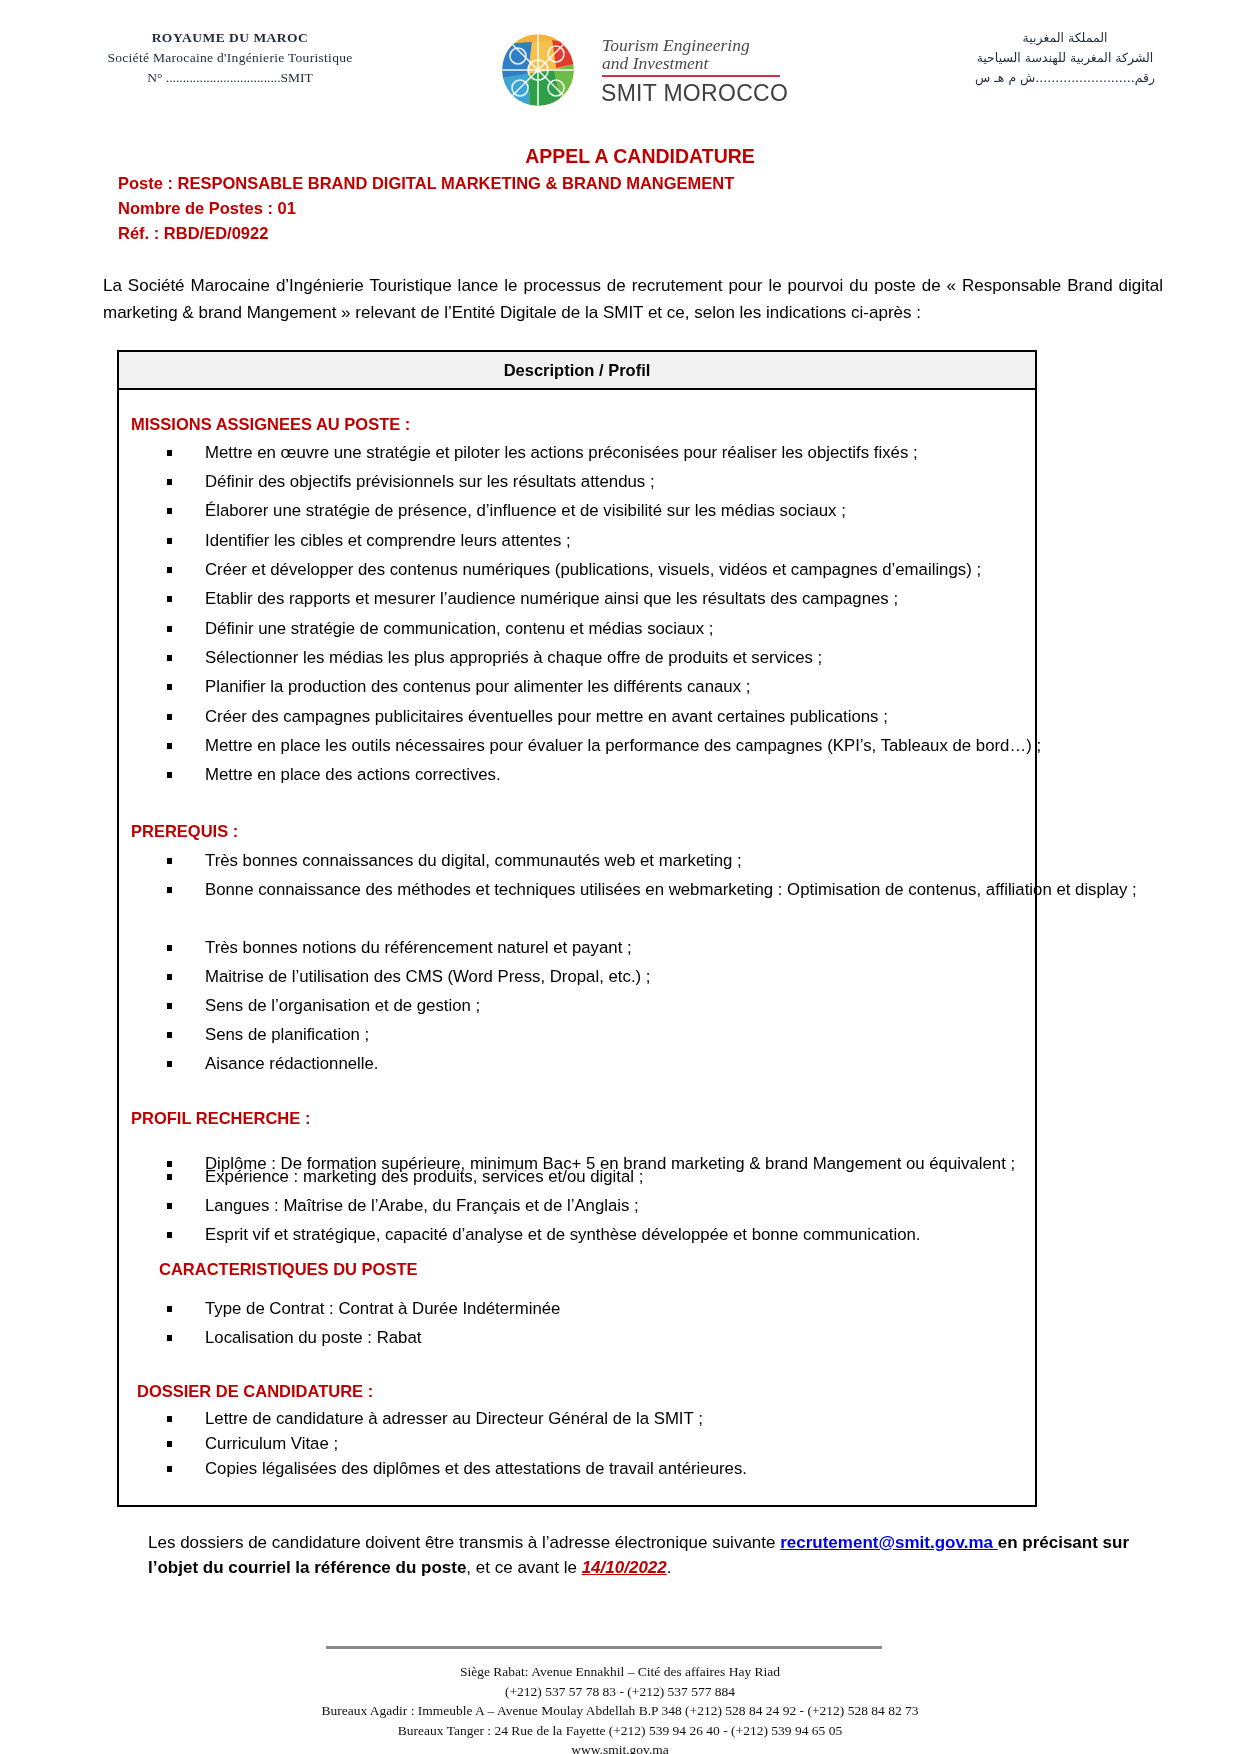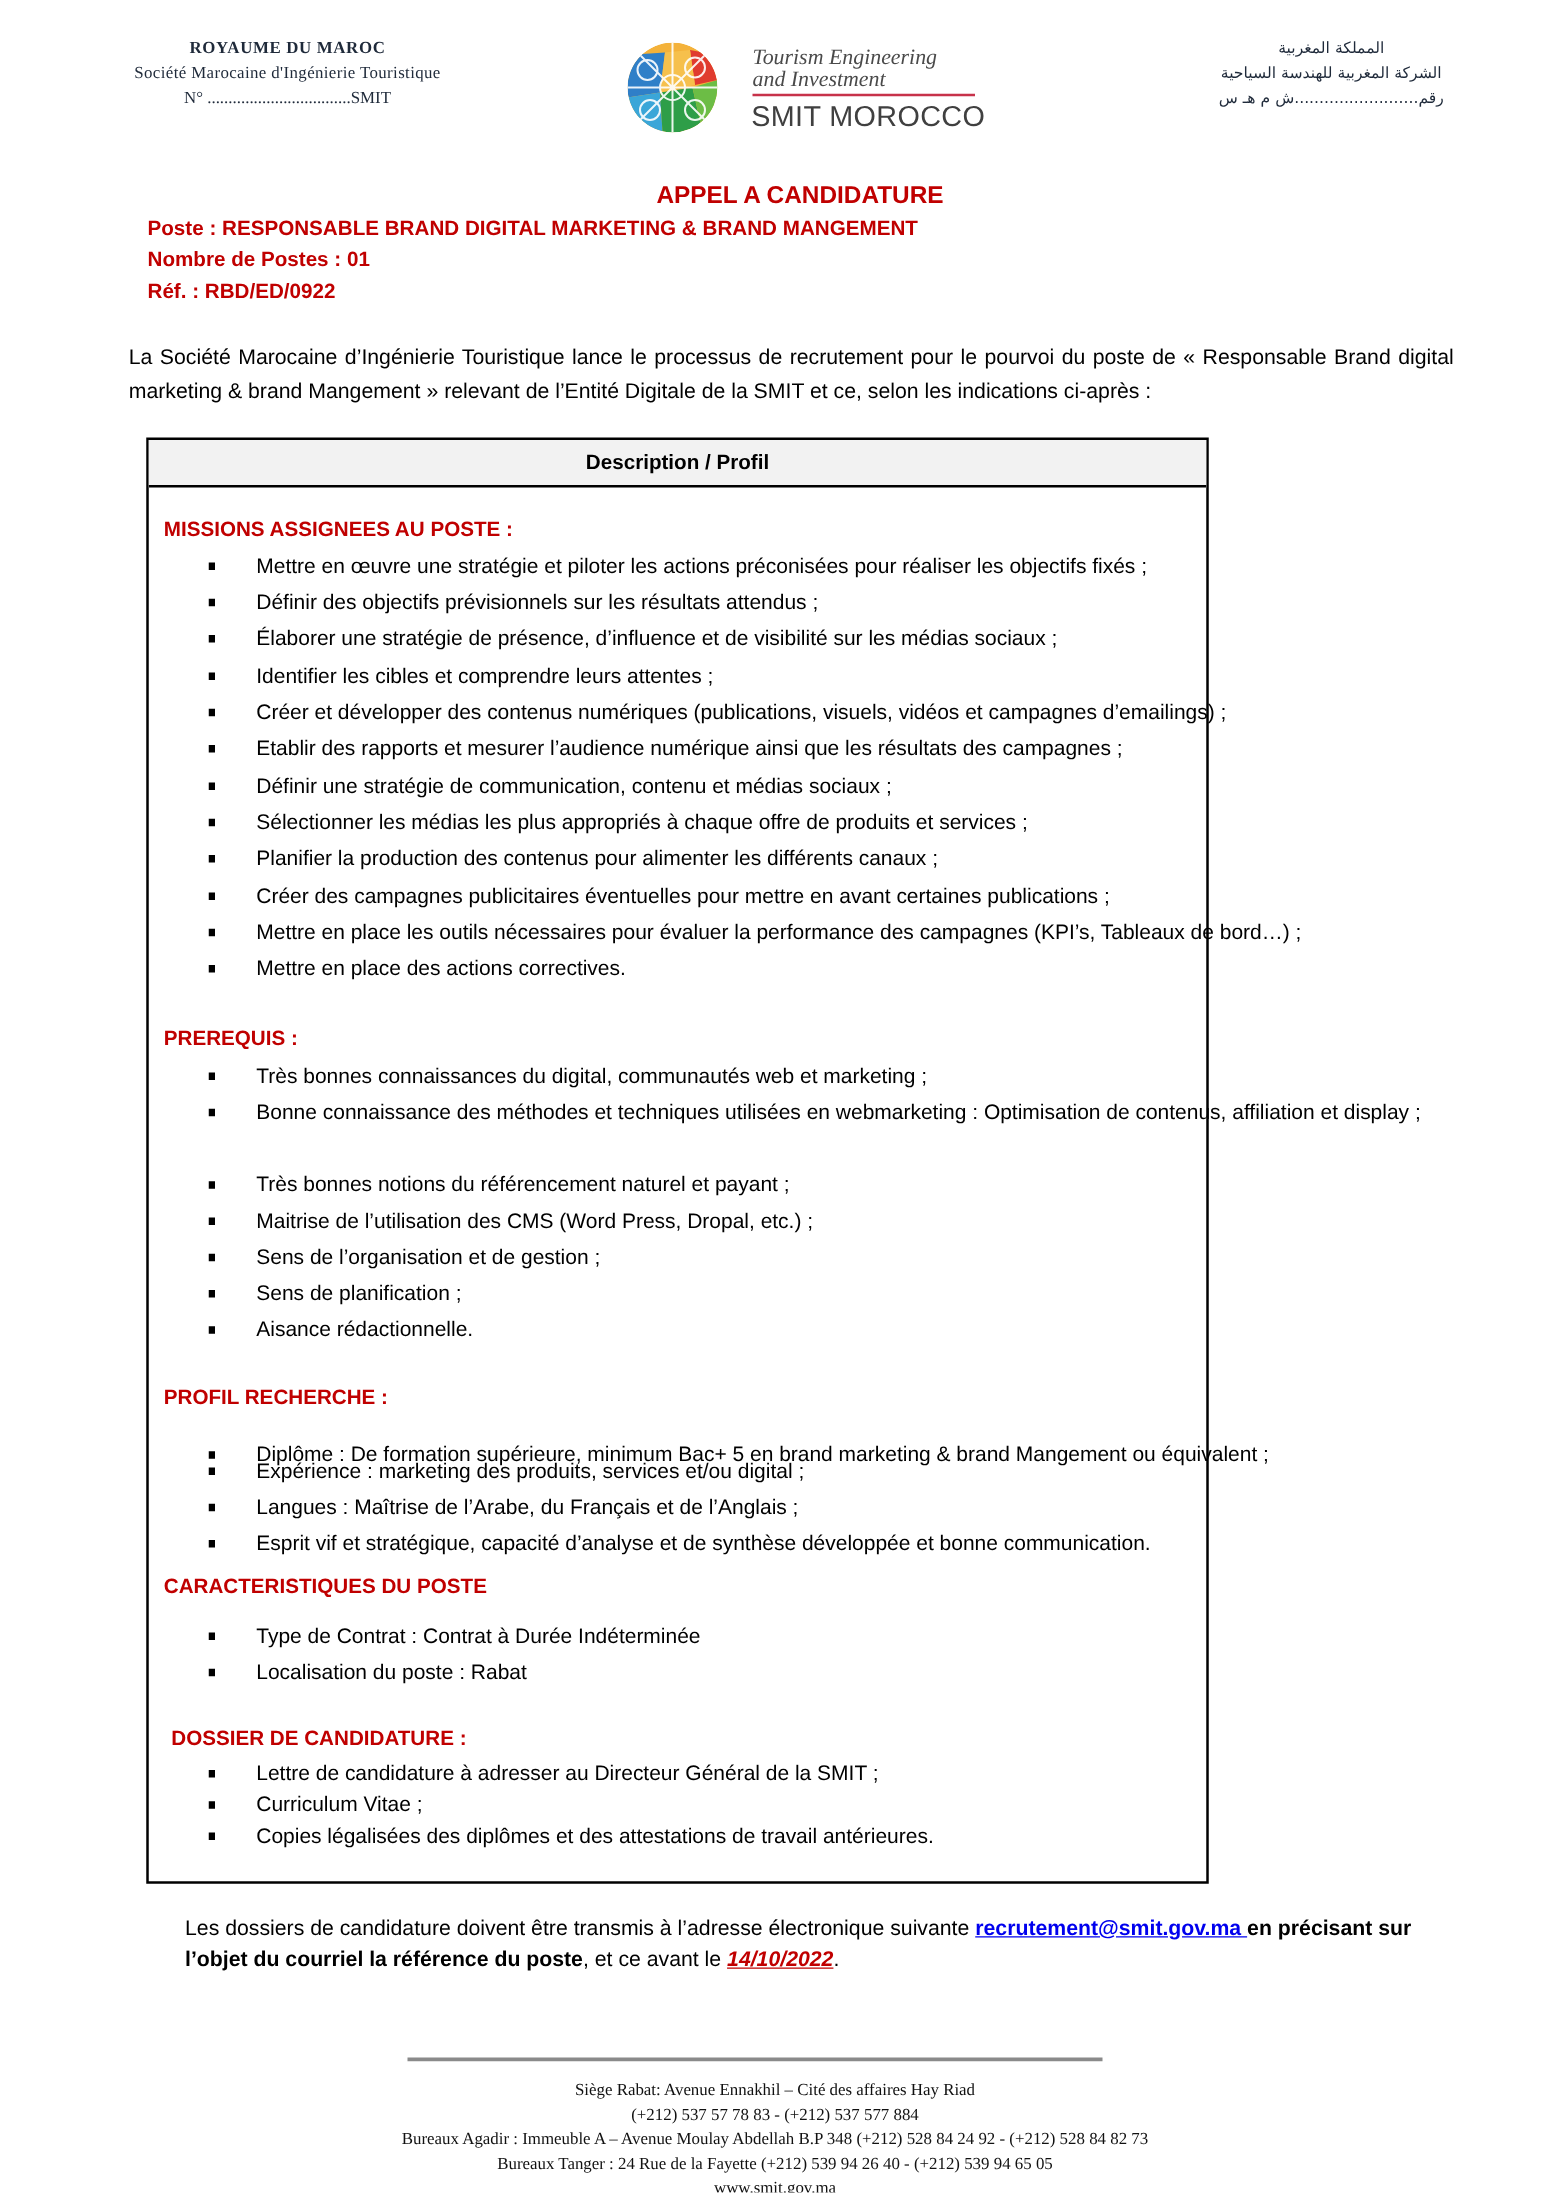--- a/index.html
+++ b/index.html
@@ -20,21 +20,21 @@
   .logo .t3 { position:absolute; left:103px; top:50px; font-family:"Liberation Sans", sans-serif; font-size:23px; color:#404040; letter-spacing:0.3px; white-space:nowrap; }
 
   .hdr-right { position:absolute; left:940px; top:28px; width:250px; text-align:center;
     font-family:"DejaVu Sans", sans-serif; color:#1f2a3a; direction:rtl; }
   .hdr-right div { font-size:12.5px; line-height:20px; }
   .title { position:absolute; left:0; width:1240px; top:145px; text-align:center; font-weight:bold; font-size:19.5px; color:#c00000; padding-left:40px; }
   .meta { position:absolute; left:118px; font-weight:bold; font-size:16.5px; color:#c00000; white-space:nowrap; }
 
   .intro { position:absolute; left:103px; top:272px; width:1060px; font-size:17px; line-height:27px; text-align:justify; }
 
-  .box { position:absolute; left:117px; top:350px; width:850px; height:1157px; border:2px solid #000; }
+  .box { position:absolute; left:117px; top:350px; width:920px; height:1157px; border:2px solid #000; }
   .box-head { height:38px; background:#f2f2f2; border-bottom:2px solid #000; text-align:center; font-weight:bold; font-size:16.5px; line-height:36px; }
 
   .sec-title { position:absolute; left:12px; font-weight:bold; font-size:16.5px; color:#c00000; white-space:nowrap; }
   .bul { position:absolute; left:48px; width:985px; font-size:16.8px; line-height:29px; }
   .bul .sq { position:absolute; left:0; top:12px; width:5px; height:6px; background:#000; }
   .bul .tx { display:block; margin-left:38px; }
 
   .closing { position:absolute; left:148px; top:1530px; width:1000px; font-size:17px; line-height:25px; }
   .closing a { color:#0000ee; text-decoration:underline; font-weight:bold; }
   .closing .date { color:#c00000; font-weight:bold; font-style:italic; text-decoration:underline; }
@@ -191,21 +191,21 @@
     </div>
   <div class="bul" style="top:839px;">
       <span class="sq"></span>
       <span class="tx">Langues : Maîtrise de l’Arabe, du Français et de l’Anglais ;</span>
     </div>
   <div class="bul" style="top:868px;">
       <span class="sq"></span>
       <span class="tx">Esprit vif et stratégique, capacité d’analyse et de synthèse développée et bonne communication.</span>
     </div>
 
-  <div class="sec-title" style="top:908px;">CARACTERISTIQUES DU POSTE</div>
+  <div class="sec-title" style="top:908px;margin-left:28px;">CARACTERISTIQUES DU POSTE</div>
   <div class="bul" style="top:942px;">
       <span class="sq"></span>
       <span class="tx">Type de Contrat : Contrat à Durée Indéterminée</span>
     </div>
   <div class="bul" style="top:971px;">
       <span class="sq"></span>
       <span class="tx">Localisation du poste : Rabat</span>
     </div>
 
   <div class="sec-title" style="top:1030px; left:18px;">DOSSIER DE CANDIDATURE :</div>

